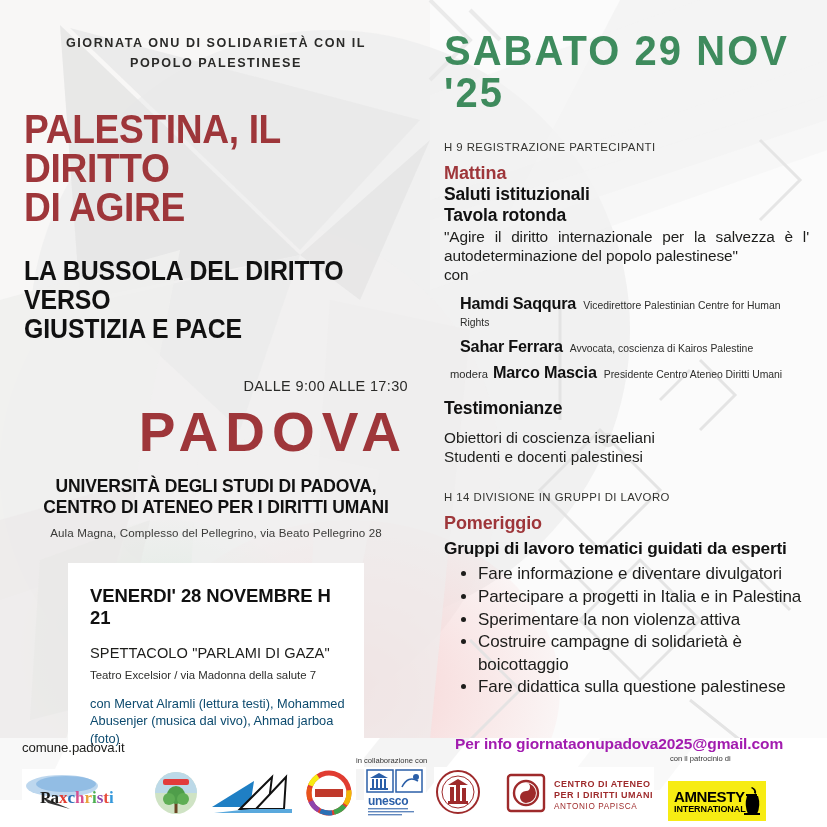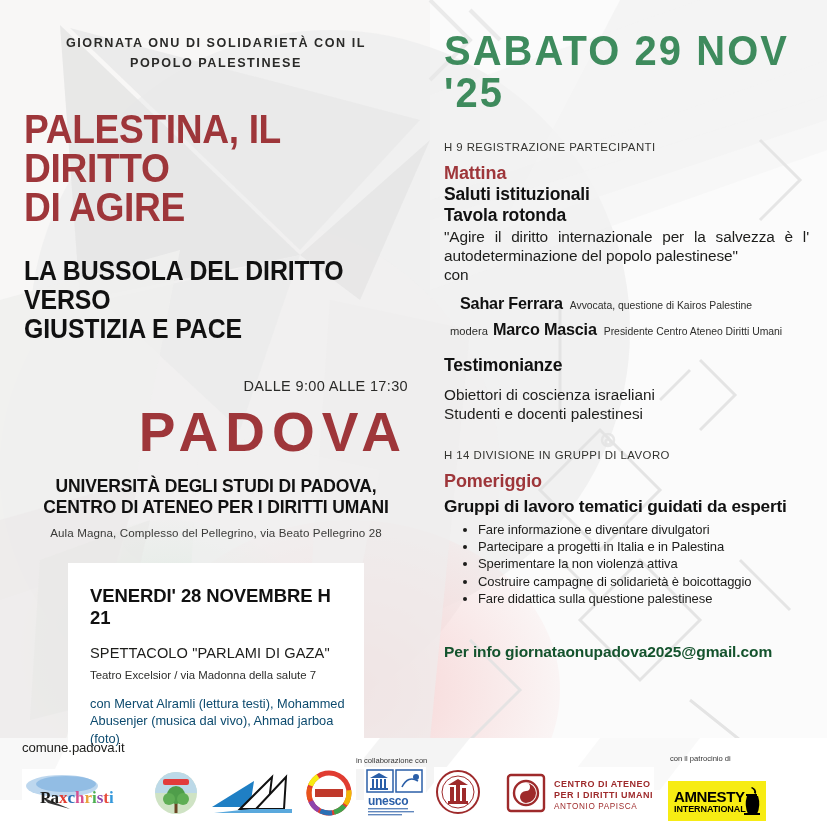--- a/index.html
+++ b/index.html
@@ -133,24 +133,24 @@
 
   .testi{margin-top:16px;font-size:17.5px;font-weight:700;color:#111;letter-spacing:-0.15px;}
   .testi-lines{margin-top:9px;font-size:15.3px;font-weight:400;line-height:1.27;color:#1d1d1b;}
 
   .t2{margin-top:25px;font-size:11.4px;font-weight:400;letter-spacing:0.45px;color:#33332f;}
   .groups{margin-top:4px;font-size:17.3px;font-weight:700;color:#111;letter-spacing:-0.2px;}
   ul.bullets{
     margin:4px 0 0 0;padding-left:34px;list-style:disc;
   }
   ul.bullets li{
-    font-size:13px;font-weight:400;line-height:1.33;color:#1d1d1b;letter-spacing:-0.1px;
+    font-size:17px;font-weight:400;line-height:1.33;color:#1d1d1b;letter-spacing:-0.1px;
   }
   .info{
-    margin-top:36px;font-size:15.5px;font-weight:700;color:#14532d;letter-spacing:-0.1px;
+    margin-top:36px;font-size:15.5px;font-weight:700;color:#a21caf;letter-spacing:-0.1px;margin-left:11px;
   }
 
   
   .footer{
     position:absolute;left:0;bottom:0;width:827px;height:95px;
   }
   .footer .comune{
     position:absolute;left:22px;top:8px;
     font-size:13.2px;font-weight:400;color:#1d1d1b;letter-spacing:-0.1px;
   }
@@ -299,21 +299,24 @@
       <div class="h-bold">Saluti istituzionali</div>
       <div class="h-bold">Tavola rotonda</div>
 
       <div class="quote">
         <span>"Agire il diritto internazionale per la salvezza è l' autodeterminazione del popolo palestinese"</span>
         <span class="lastline">con</span>
       </div>
 
       <div class="speakers">
         <div class="speaker">
-          <span class="nm">Sahar Ferrara</span><span class="rl">Avvocata, questione di Kairos Palestine</span>
+          <span class="nm">Hamdi Saqqura</span><span class="rl">Vicedirettore Palestinian Centre for Human Rights</span>
+        </div>
+        <div class="speaker">
+          <span class="nm">Sahar Ferrara</span><span class="rl">Avvocata, coscienza di Kairos Palestine</span>
         </div>
         <div class="speaker modera">
           <span class="mod">modera</span><span class="nm">Marco Mascia</span><span class="rl">Presidente Centro Ateneo Diritti Umani</span>
         </div>
       </div>
 
       <div class="testi">Testimonianze</div>
       <div class="testi-lines">
         <div>Obiettori di coscienza israeliani</div>
         <div>Studenti e docenti palestinesi</div>

